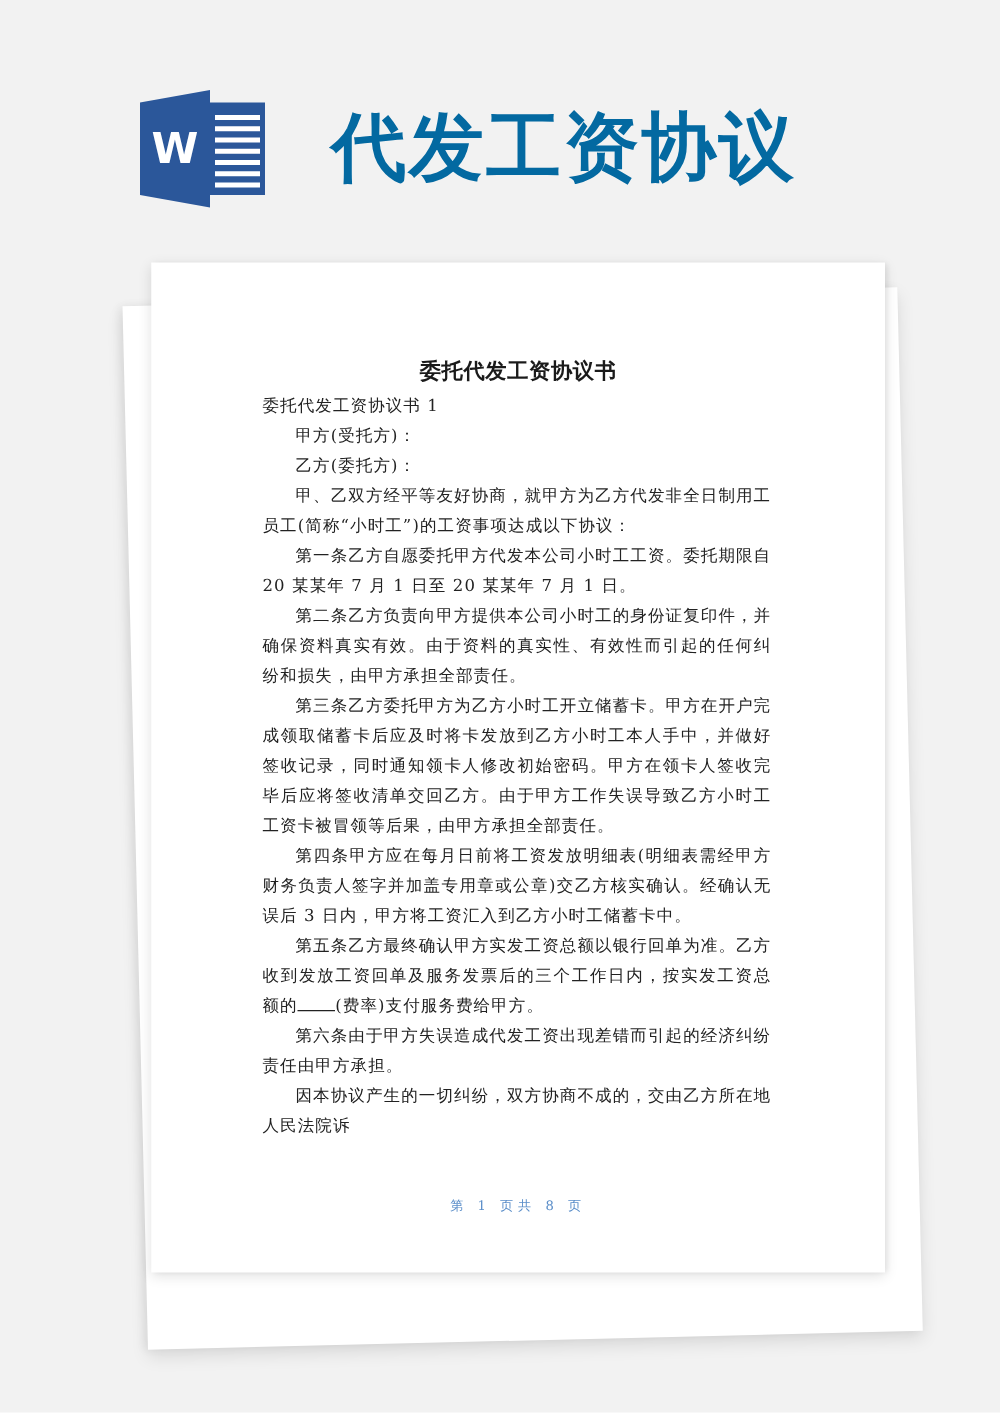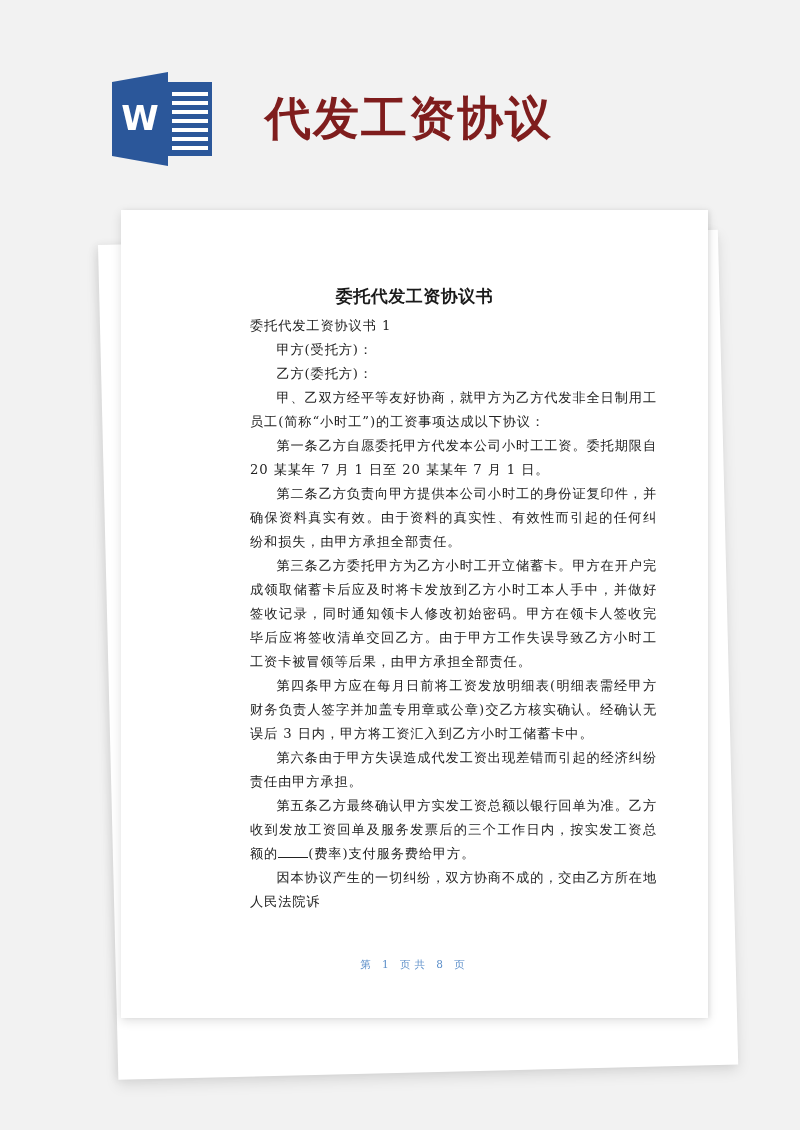--- a/index.html
+++ b/index.html
@@ -7,21 +7,21 @@
       width: 800px; height: 1130px; overflow: hidden;
       background: #f2f2f2;
       position: relative;
       font-family: "DejaVu Serif", "Liberation Serif", serif;
     }
     .banner { position: absolute; left: 0; top: 0; width: 800px; height: 190px; }
     .word-icon { position: absolute; left: 110px; top: 70px; width: 104px; height: 98px; }
     .banner-title {
       position: absolute; left: 265px; top: 80px;
       font-family: "DejaVu Serif", serif;
-      font-size: 46px; font-weight: bold; color: #7f1d1d;
+      font-size: 60px; font-weight: bold; color: #0369a1;
       letter-spacing: 2px; line-height: 76px; white-space: nowrap;
     }
     .page-back {
       position: absolute; left: 98px; top: 245px; width: 620px; height: 835px;
       background: #ffffff;
       transform: rotate(-1.4deg);
       transform-origin: 0 0;
       box-shadow: 0 6px 14px rgba(0,0,0,0.10), -3px 0 8px rgba(0,0,0,0.06);
     }
     .page-main {
@@ -34,21 +34,20 @@
       text-align: center;
       font-family: "DejaVu Sans", sans-serif;
       font-weight: bold; font-size: 17px; color: #1a1a1a;
       letter-spacing: 0.5px;
     }
     .doc-body {
       position: absolute; left: 89px; top: 104px; width: 407px;
       font-size: 13.2px; line-height: 24px; color: #222;
       letter-spacing: 0.9px;
       text-align: justify;
-      margin-left: 40px;
     }
     .doc-body p { margin: 0; }
     .doc-body p.indent { text-indent: 2em; }
     .blank { display: inline-block; width: 30px; border-bottom: 1px solid #222; height: 13px; vertical-align: baseline; }
     .page-footer {
       position: absolute; left: 0; right: 0; top: 748px;
       text-align: center; font-size: 10.5px; color: #5b8ec9; letter-spacing: 4px;
     }
   </style>
 </head>
@@ -76,18 +75,18 @@
   <div class="doc-title">委托代发工资协议书</div>
   <div class="doc-body">
     <p>委托代发工资协议书 1</p>
     <p class="indent">甲方(受托方)：</p>
     <p class="indent">乙方(委托方)：</p>
     <p class="indent">甲、乙双方经平等友好协商，就甲方为乙方代发非全日制用工员工(简称“小时工”)的工资事项达成以下协议：</p>
     <p class="indent">第一条乙方自愿委托甲方代发本公司小时工工资。委托期限自 20 某某年 7 月 1 日至 20 某某年 7 月 1 日。</p>
     <p class="indent">第二条乙方负责向甲方提供本公司小时工的身份证复印件，并确保资料真实有效。由于资料的真实性、有效性而引起的任何纠纷和损失，由甲方承担全部责任。</p>
     <p class="indent">第三条乙方委托甲方为乙方小时工开立储蓄卡。甲方在开户完成领取储蓄卡后应及时将卡发放到乙方小时工本人手中，并做好签收记录，同时通知领卡人修改初始密码。甲方在领卡人签收完毕后应将签收清单交回乙方。由于甲方工作失误导致乙方小时工工资卡被冒领等后果，由甲方承担全部责任。</p>
     <p class="indent">第四条甲方应在每月日前将工资发放明细表(明细表需经甲方财务负责人签字并加盖专用章或公章)交乙方核实确认。经确认无误后 3 日内，甲方将工资汇入到乙方小时工储蓄卡中。</p>
+    <p class="indent"><span>第五条乙方最终确认甲方实发工资总额以银行回单为准。乙方收到发放工资回单及服务发票后的三个工作日内，按实发工资总额的</span><span class="blank"></span><span>(费率)支付服务费给甲方。</span></p>
     <p class="indent">第六条由于甲方失误造成代发工资出现差错而引起的经济纠纷责任由甲方承担。</p>
-    <p class="indent"><span>第五条乙方最终确认甲方实发工资总额以银行回单为准。乙方收到发放工资回单及服务发票后的三个工作日内，按实发工资总额的</span><span class="blank"></span><span>(费率)支付服务费给甲方。</span></p>
     <p class="indent">因本协议产生的一切纠纷，双方协商不成的，交由乙方所在地人民法院诉</p>
   </div>
   <div class="page-footer">第 1 页共 8 页</div>
 </div>
 
 </body></html>

